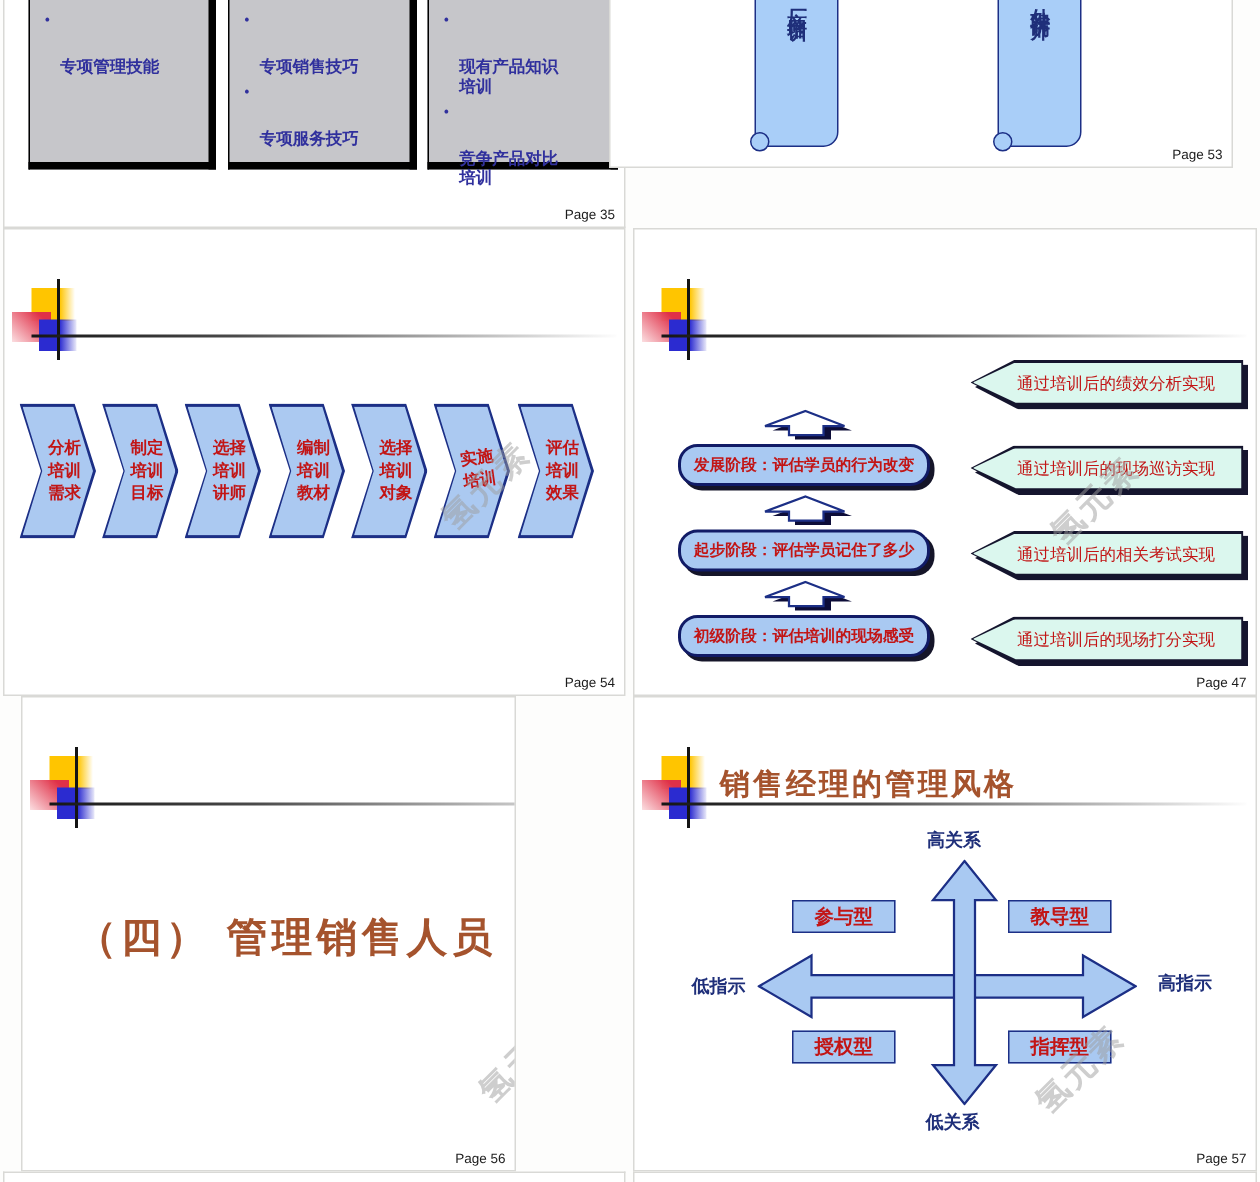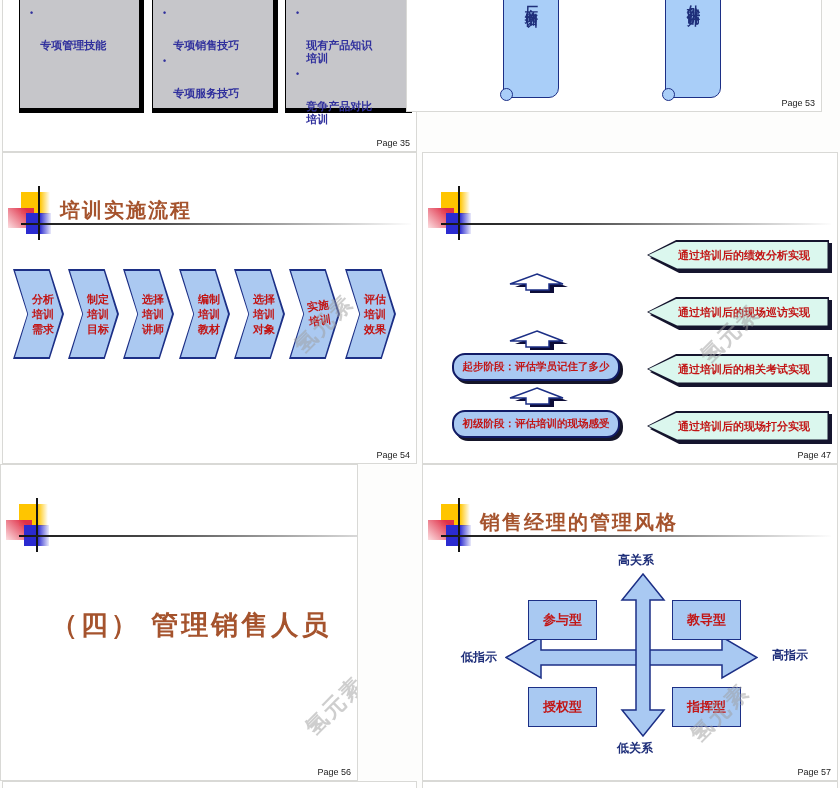--- a/index.html
+++ b/index.html
@@ -49,29 +49,29 @@
   
   .stage{position:absolute;left:29px;width:168px;height:28px;background:#a9c9f2;border:2px solid #111b66;
          border-radius:13px;box-shadow:3px 3px 0 rgba(8,8,30,0.95);display:flex;align-items:center;
          justify-content:center;color:#c21515;font-weight:700;font-size:10.5px;white-space:nowrap;box-sizing:border-box;}
   .marrow{position:absolute;left:224px;width:182px;height:30px;}
   .ma-sh,.ma-bd,.ma-fl{position:absolute;clip-path:polygon(0 50%,16% 0,100% 0,100% 100%,16% 100%);}
   .ma-sh{inset:3px -3px -3px 3px;background:#15152e;}
   .ma-bd{inset:0;background:#15152e;}
   .ma-fl{inset:1.5px;background:#dbf7ee;}
   .ma-t{position:absolute;inset:0;padding-left:31px;display:flex;align-items:center;color:#c21515;
-        font-weight:700;font-size:11px;white-space:nowrap;}
+        font-weight:400;font-size:11px;white-space:nowrap;}
   .uparrow{position:absolute;left:84px;}
 
   
   .bigheading{position:absolute;left:0;right:0;top:142px;margin:0;text-align:center;text-indent:24px;
         font-size:27px;font-weight:700;color:#a5532d;letter-spacing:3px;white-space:nowrap;}
 
   
-  .qbox{position:absolute;width:69px;height:40px;background:#a9c9f2;border:1.6px solid #1c2f86;
+  .qbox{position:absolute;width:69px;height:22px;background:#a9c9f2;border:1.6px solid #1c2f86;
         display:flex;align-items:center;justify-content:center;color:#c21515;font-weight:700;
         font-size:13px;box-sizing:border-box;white-space:nowrap;}
   .axlabel{position:absolute;color:#1f2f7a;font-weight:700;font-size:12px;white-space:nowrap;}
   .crossarrow{position:absolute;}
 
   
   .wm{position:absolute;transform:rotate(-45deg);color:rgba(158,158,158,0.5);font-size:22px;
       font-weight:700;letter-spacing:2px;pointer-events:none;white-space:nowrap;}
 </style>
 </head>
@@ -120,21 +120,20 @@
   </section>
 
   <section class="card" style="left:2px;top:152px;width:415px;height:312px">
     <div class="deco">
       <i class="d-y"></i>
         <i class="d-r"></i>
         <i class="d-b"></i>
         <i class="d-v"></i>
         <i class="d-h"></i>
     </div>
-    <h2 class="stitle">培训实施流程</h2>
 
     <div class="chev" style="left:10px">
       <i class="cb"></i>
         <i class="cf"></i>
       <span class="ct">分析
 培训
 需求</span>
     </div>
     <div class="chev" style="left:65px">
       <i class="cb"></i>
@@ -184,20 +183,21 @@
 
   <section class="card" style="left:422px;top:152px;width:416px;height:312px">
     <div class="deco">
       <i class="d-y"></i>
         <i class="d-r"></i>
         <i class="d-b"></i>
         <i class="d-v"></i>
         <i class="d-h"></i>
     </div>
 
+    <div class="stage" style="top:143px">发展阶段：评估学员的行为改变</div>
     <div class="stage" style="top:200px">起步阶段：评估学员记住了多少</div>
     <div class="stage" style="top:257px">初级阶段：评估培训的现场感受</div>
 
     <div class="marrow" style="top:87px">
       <i class="ma-sh"></i>
         <i class="ma-bd"></i>
         <i class="ma-fl"></i>
       <span class="ma-t">通过培训后的绩效分析实现</span>
     </div>
     <div class="marrow" style="top:144px">
@@ -229,21 +229,21 @@
     </svg>
     <svg class="uparrow" style="top:234px" width="62" height="21" viewBox="0 0 62 21">
       <path d="M34 4 L61 14 L47 14 L47 20 L23 20 L23 14 L8 14 Z" fill="#0d0d38"></path>
       <path d="M30 1 L56 11 L42 11 L42 17 L19 17 L19 11 L3 11 Z" fill="#ffffff" stroke="#1c2f86" stroke-width="1.5"></path>
     </svg>
 
     <div class="wm" style="left:271px;top:166px">氢元素</div>
     <div class="pagelabel">Page 47</div>
   </section>
 
-  <section class="card" style="left:0;top:464px;width:358px;height:317px">
+  <section class="card" style="left:14px;top:464px;width:330px;height:317px">
     <div class="deco">
       <i class="d-y"></i>
         <i class="d-r"></i>
         <i class="d-b"></i>
         <i class="d-v"></i>
         <i class="d-h"></i>
     </div>
     <h1 class="bigheading">（四） 管理销售人员</h1>
     <div class="wm" style="left:298px;top:226px">氢元素</div>
     <div class="pagelabel">Page 56</div>

